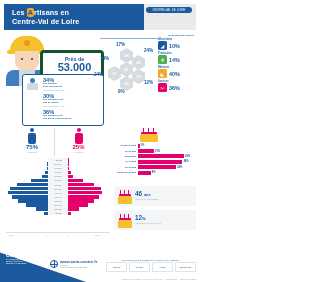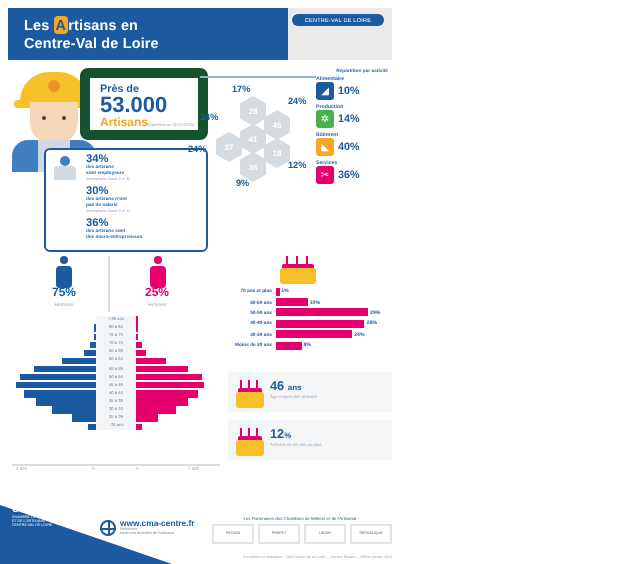--- a/index.html
+++ b/index.html
@@ -66,22 +66,22 @@
   .eye.l { left:15px; } .eye.r { left:25px; }
   .body-sh {
     position:absolute; left:0; top:34px; width:42px; height:16px;
     background:#3f7fbf; border-radius: 8px 8px 0 0;
   }
   .body-shirt {
     position:absolute; left:13px; top:34px; width:16px; height:16px;
     background:#cfd9e2;
   }
   .box-rounded {
-    position:absolute; left:36px; top:0; width:64px; height:36px;
-    border:5px solid #14532d; border-radius:4px; background:#fff;
+    position:absolute; left:36px; top:16px; width:64px; height:36px;
+    border:3px solid #14532d; border-radius:4px; background:#fff;text-align:center;
   }
   .pres-de { color:#1b5a9e; font-size:5.4px; font-weight:bold; padding:3px 0 0 5px; }
   .big-num { color:#1b5a9e; font-size:11px; font-weight:bold; line-height:11px; padding-left:5px; }
   .artisans-w { color:#f5a623; font-size:6px; font-weight:bold; padding-left:5px; }
   .src-tiny { position:absolute; right:2px; bottom:1px; font-size:2px; color:#9aa7b4; }
 
   .stats-box {
     position:absolute; left:18px; top:40px; width:82px; height:52px;
     border:1px solid #1b5a9e; border-radius:3px; background:#fff;
   }

